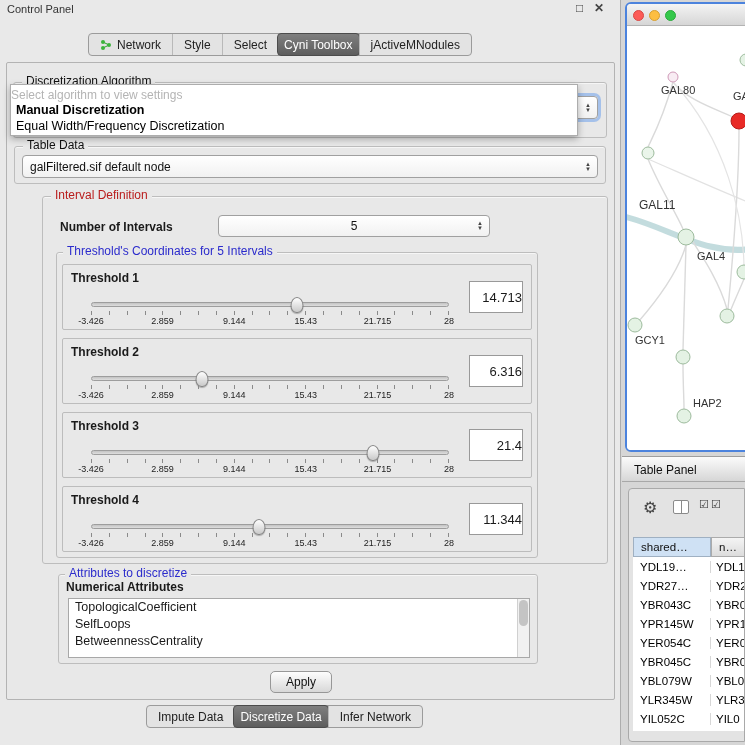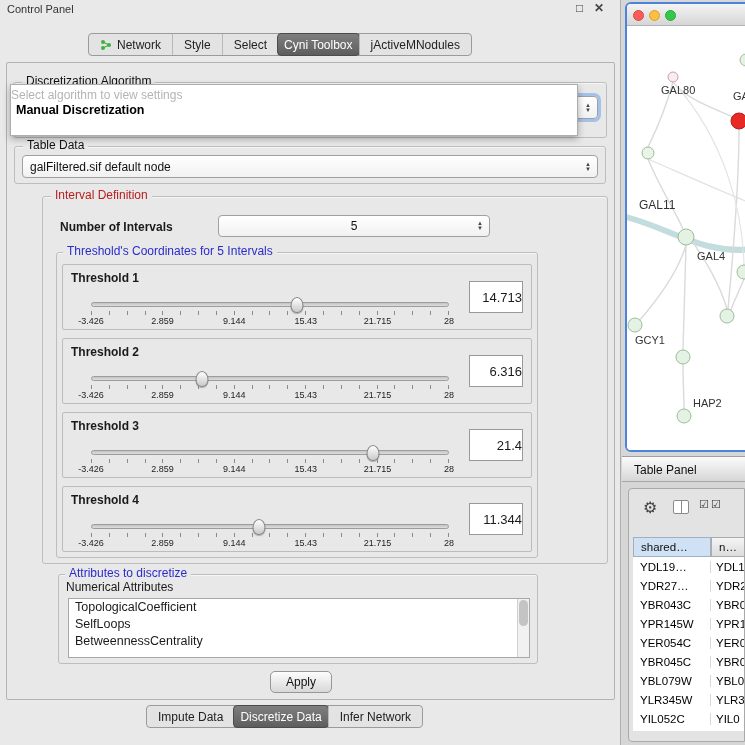--- a/index.html
+++ b/index.html
@@ -155,20 +155,21 @@
     <span class="val"></span>
     <span class="stepper">
       <span>▲</span>
       <span>▼</span>
     </span>
   </div>
 
   <div id="algo-overlay" class="abs">
     <div id="algo-hint" class="abs">Select algorithm to view settings</div>
     <div id="algo-opt-0" class="abs algo-opt">Manual Discretization</div>
+    <div id="algo-opt-1" class="abs algo-opt">Equal Width/Frequency Discretization</div>
   </div>
 
   <div class="group" style="left:14px;top:146px;width:592px;height:38px">
     <span class="gtitle black" style="left:8px;top:-9px">Table Data</span>
   </div>
   <div class="combo" style="left:22px;top:155px;width:576px;height:23px">
     <span class="val">galFiltered.sif default node</span>
     <span class="stepper">
       <span>▲</span>
       <span>▼</span>
@@ -255,21 +256,21 @@
       <span class="tl" style="left:60%">15.43</span>
       <span class="tl" style="left:80%">21.715</span>
       <span class="tl" style="left:100%">28</span>
     </div>
     <div class="valbox">11.344</div>
   </div>
 
   <div class="group" style="left:58px;top:574px;width:480px;height:90px">
     <span class="gtitle blue" style="left:6px;top:-9px">Attributes to discretize</span>
   </div>
-  <span class="abs" style="left:66px;top:580px;font-weight:normal">Numerical Attributes</span>
+  <span class="abs" style="left:66px;top:580px;font-weight:bold">Numerical Attributes</span>
   <div id="attr-list" class="abs">
     <div class="attr-item">TopologicalCoefficient</div>
     <div class="attr-item">SelfLoops</div>
     <div class="attr-item">BetweennessCentrality</div>
     <div id="attr-scroll">
       <div id="attr-thumb"></div>
     </div>
   </div>
 
   <div id="apply-btn" class="abs">Apply</div>

